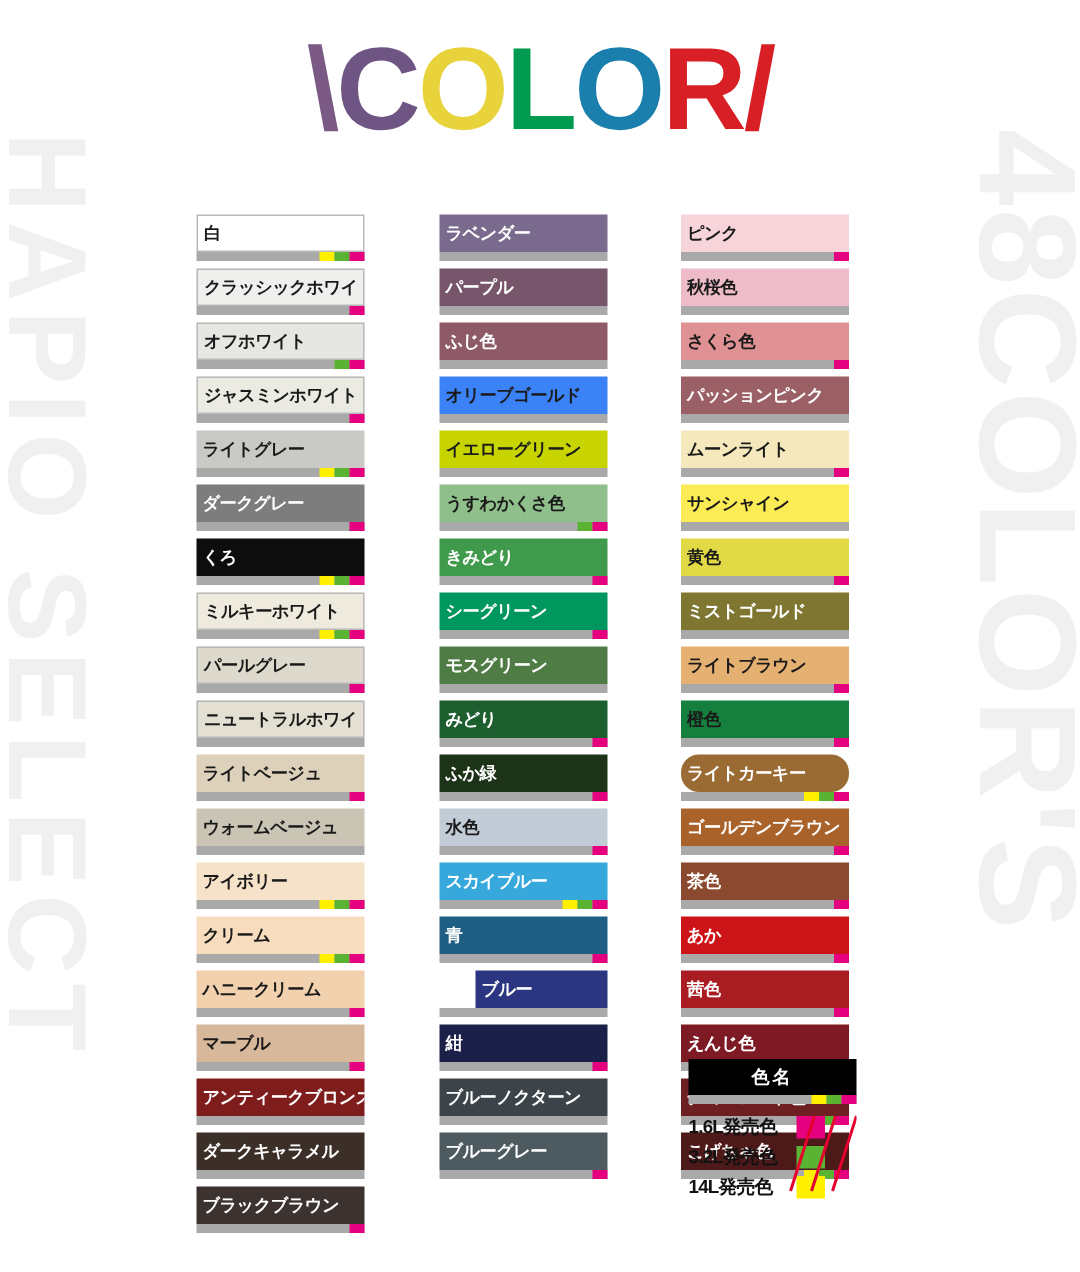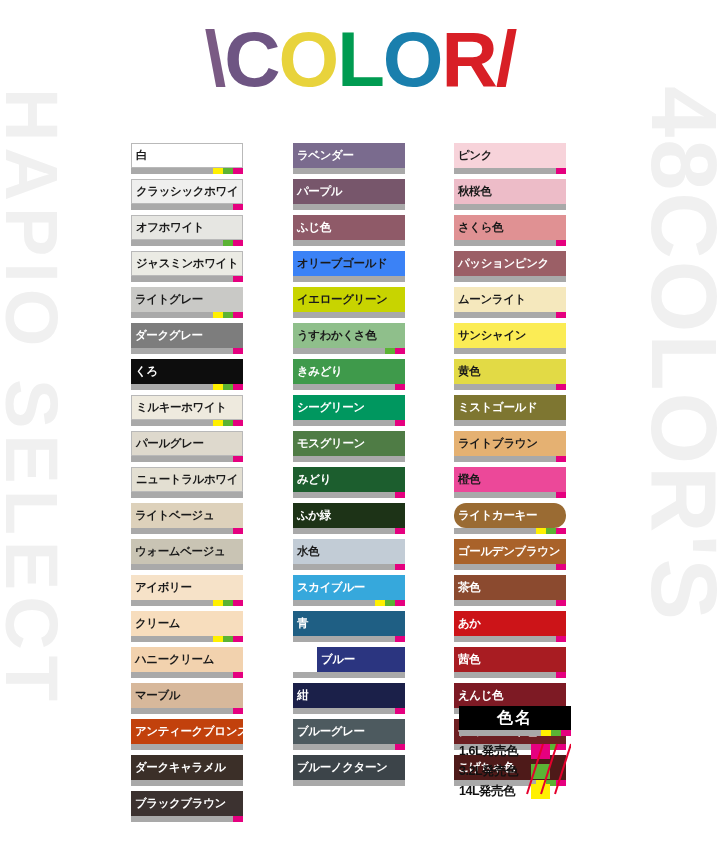--- a/index.html
+++ b/index.html
@@ -82,21 +82,21 @@
   .sz-16{background:#e5007f;}
 
   
   #legend{
     position:absolute;left:459px;top:706px;width:112px;
   }
   #legend-head{
     background:#000000;color:#ffffff;
     height:24px;
     display:flex;align-items:center;justify-content:center;
-    font-size:16px;font-weight:bold;letter-spacing:2px;
+    font-size:12px;font-weight:bold;letter-spacing:2px;
   }
   #legend-bar{
     height:6px;background:#a9a9a9;
     display:flex;justify-content:flex-end;
   }
   #legend-rows{
     margin-top:6px;position:relative;
   }
   .legend-row{
     display:flex;align-items:center;
@@ -222,21 +222,21 @@
           <div class="sz sz-16"></div>
         </div>
       </div>
       <div class="swatch">
         <div class="swatch-band" style="background: rgb(215, 184, 155); color: rgb(26, 26, 26);">マーブル</div>
         <div class="swatch-bar">
           <div class="sz sz-16"></div>
         </div>
       </div>
       <div class="swatch">
-        <div class="swatch-band" style="background: #c2410c; color: rgb(255, 255, 255); text-align: center;">アンティークブロンズ</div>
+        <div class="swatch-band" style="background: #7f1d1d; color: rgb(255, 255, 255); text-align: center;">アンティークブロンズ</div>
         <div class="swatch-bar"></div>
       </div>
       <div class="swatch">
         <div class="swatch-band" style="background: rgb(59, 47, 40); color: rgb(255, 255, 255);">ダークキャラメル</div>
         <div class="swatch-bar"></div>
       </div>
       <div class="swatch">
         <div class="swatch-band" style="background: rgb(60, 50, 48); color: rgb(255, 255, 255);">ブラックブラウン</div>
         <div class="swatch-bar">
           <div class="sz sz-16"></div>
@@ -323,28 +323,28 @@
         <div class="swatch-band" style="background: rgb(43, 53, 128); color: rgb(255, 255, 255); margin-left: 24px;">ブルー</div>
         <div class="swatch-bar"></div>
       </div>
       <div class="swatch">
         <div class="swatch-band" style="background: rgb(27, 32, 73); color: rgb(255, 255, 255);">紺</div>
         <div class="swatch-bar">
           <div class="sz sz-16"></div>
         </div>
       </div>
       <div class="swatch">
+        <div class="swatch-band" style="background: rgb(60, 68, 73); color: rgb(255, 255, 255);">ブルーノクターン</div>
+        <div class="swatch-bar"></div>
+      </div>
+      <div class="swatch">
         <div class="swatch-band" style="background: rgb(77, 90, 95); color: rgb(255, 255, 255);">ブルーグレー</div>
         <div class="swatch-bar">
           <div class="sz sz-16"></div>
         </div>
-      </div>
-      <div class="swatch">
-        <div class="swatch-band" style="background: rgb(60, 68, 73); color: rgb(255, 255, 255);">ブルーノクターン</div>
-        <div class="swatch-bar"></div>
       </div>
     </div>
   <div class="col" id="col-2">
       <div class="swatch">
         <div class="swatch-band" style="background: rgb(247, 211, 218); color: rgb(26, 26, 26);">ピンク</div>
         <div class="swatch-bar">
           <div class="sz sz-16"></div>
         </div>
       </div>
       <div class="swatch">
@@ -381,21 +381,21 @@
         <div class="swatch-band" style="background: rgb(126, 118, 49); color: rgb(255, 255, 255);">ミストゴールド</div>
         <div class="swatch-bar"></div>
       </div>
       <div class="swatch">
         <div class="swatch-band" style="background: rgb(229, 177, 114); color: rgb(26, 26, 26);">ライトブラウン</div>
         <div class="swatch-bar">
           <div class="sz sz-16"></div>
         </div>
       </div>
       <div class="swatch">
-        <div class="swatch-band" style="background: #ec4899; color: rgb(26, 26, 26);">橙色</div>
+        <div class="swatch-band" style="background: #15803d; color: rgb(26, 26, 26);">橙色</div>
         <div class="swatch-bar">
           <div class="sz sz-16"></div>
         </div>
       </div>
       <div class="swatch">
         <div class="swatch-band" style="background: rgb(154, 107, 51); color: rgb(255, 255, 255); border-radius: 12px;">ライトカーキー</div>
         <div class="swatch-bar">
           <div class="sz sz-14"></div>
           <div class="sz sz-32"></div>
           <div class="sz sz-16"></div>

